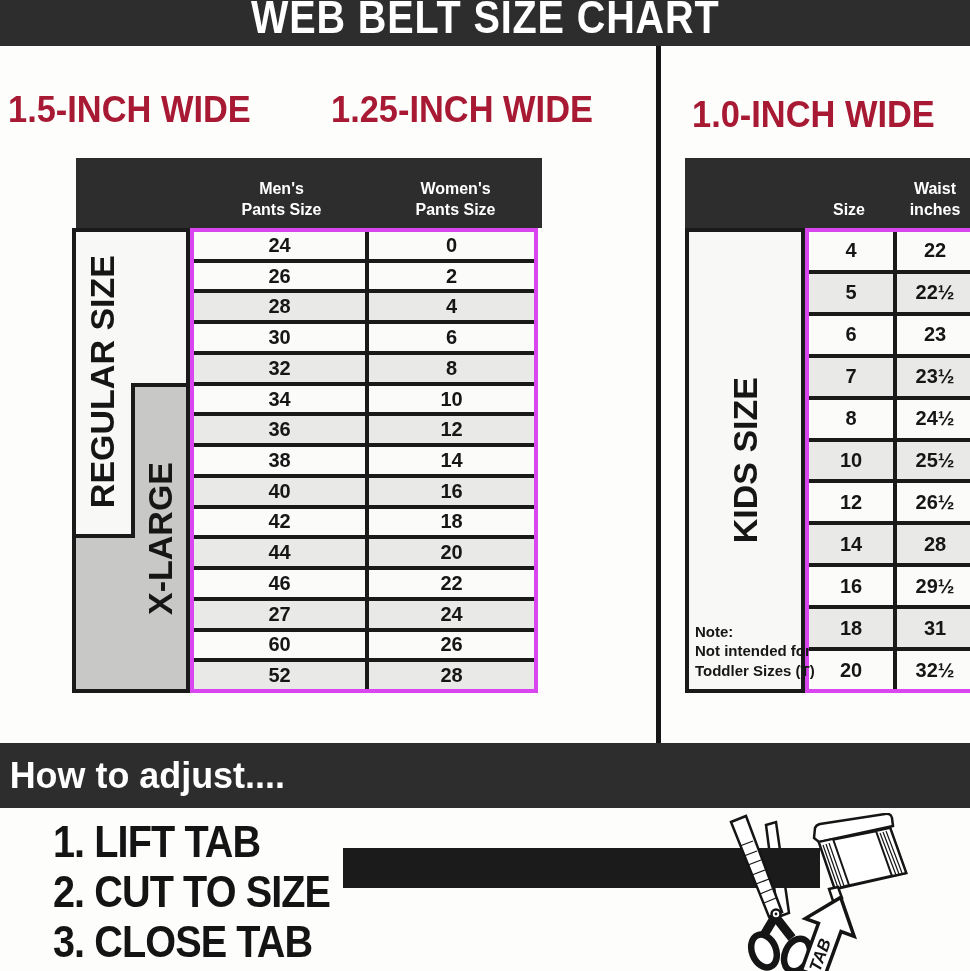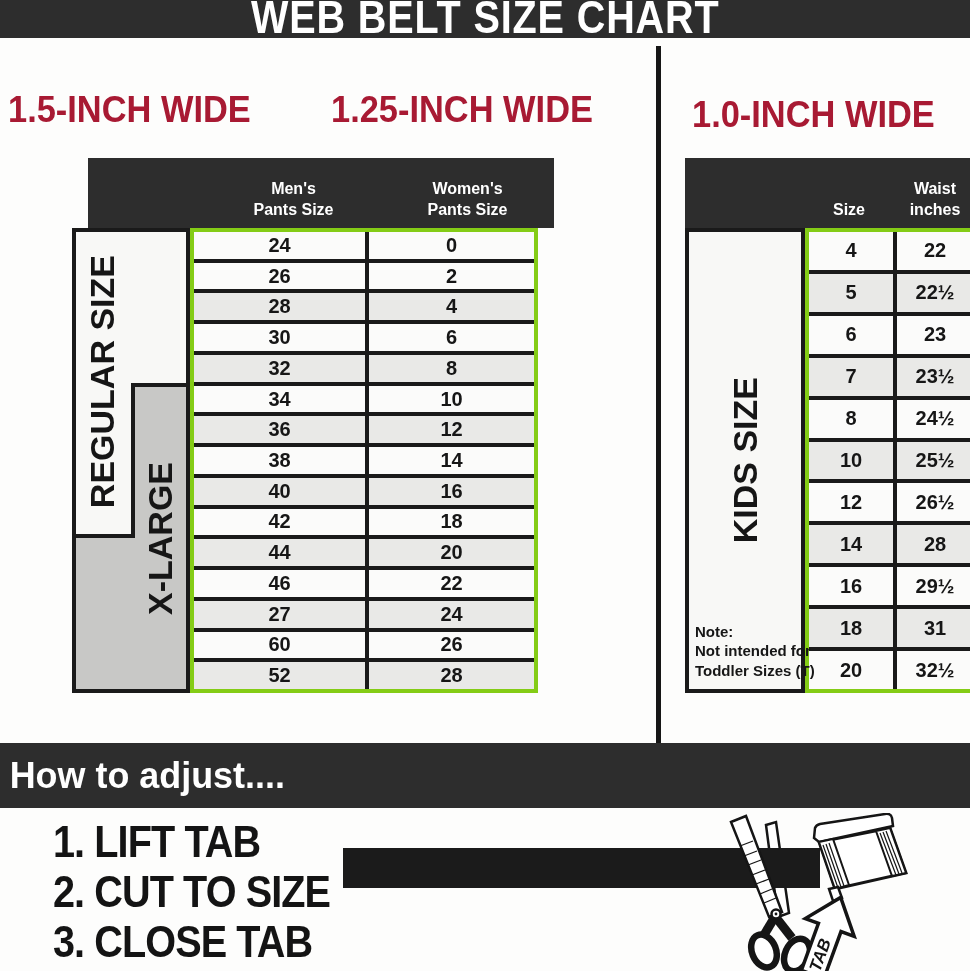--- a/index.html
+++ b/index.html
@@ -4,44 +4,44 @@
 <style>
   html,body{margin:0;padding:0;}
   body{
     width:970px;height:971px;overflow:hidden;position:relative;
     background:#fdfdfc;font-family:"Liberation Sans",sans-serif;
     -webkit-font-smoothing:antialiased;
   }
   .abs{position:absolute;box-sizing:border-box;}
 
   
-  .top-banner{left:0;top:0;width:970px;height:38px;background:#2d2d2d;overflow:hidden;
+  .top-banner{left:0;top:0;width:970px;height:46px;background:#2d2d2d;overflow:hidden;
     display:flex;justify-content:center;}
   .top-title{color:#ffffff;font-size:46px;font-weight:900;line-height:52px;margin-top:-9px;
     transform:scaleX(0.86);transform-origin:center top;letter-spacing:1px;white-space:nowrap;}
 
   
   .red-hdr{color:#a81a33;font-weight:800;font-size:37px;line-height:40px;white-space:nowrap;
     transform:scaleX(0.93);transform-origin:left center;}
 
   
   .v-divider{left:656px;top:46px;width:5px;height:697px;background:#161616;}
 
   
   .tbl-header{background:#2d2d2d;display:flex;}
   .hcell{display:flex;flex-direction:column;justify-content:flex-end;align-items:center;
     padding-bottom:7px;color:#fff;font-size:16px;font-weight:700;line-height:1.3;}
-  .grid-body{background:#1a1a1a;border:4px solid #84cc16;display:grid;gap:4px;}
+  .grid-body{background:#1a1a1a;border:4px solid #d946ef;display:grid;gap:4px;}
   .cell{display:flex;align-items:center;justify-content:center;
     background:#fbfbfa;color:#161616;font-size:20px;font-weight:700;}
   .cell.sh{background:#e9e9e7;}
 
   
   .lt{left:72px;top:158px;width:466px;height:535px;}
-  .lt .tbl-header{position:absolute;left:16px;top:0;width:466px;height:70px;}
+  .lt .tbl-header{position:absolute;left:4px;top:0;width:466px;height:70px;}
   .lt-sp{width:118px;}
   .lt-c1{width:175px;}
   .lt-c2{width:173px;}
   .lt-body{position:absolute;left:118px;top:70px;width:348px;height:465px;
     grid-template-columns:171px 1fr;grid-auto-rows:1fr;}
 
   .regular-box{left:0;top:70px;width:118px;height:310px;background:#f8f8f6;
     border:4px solid #1a1a1a;z-index:2;}
   .xl-upper{left:59px;top:225px;width:59px;height:159px;background:#c8c8c6;
     border:4px solid #1a1a1a;border-bottom:none;z-index:3;}

